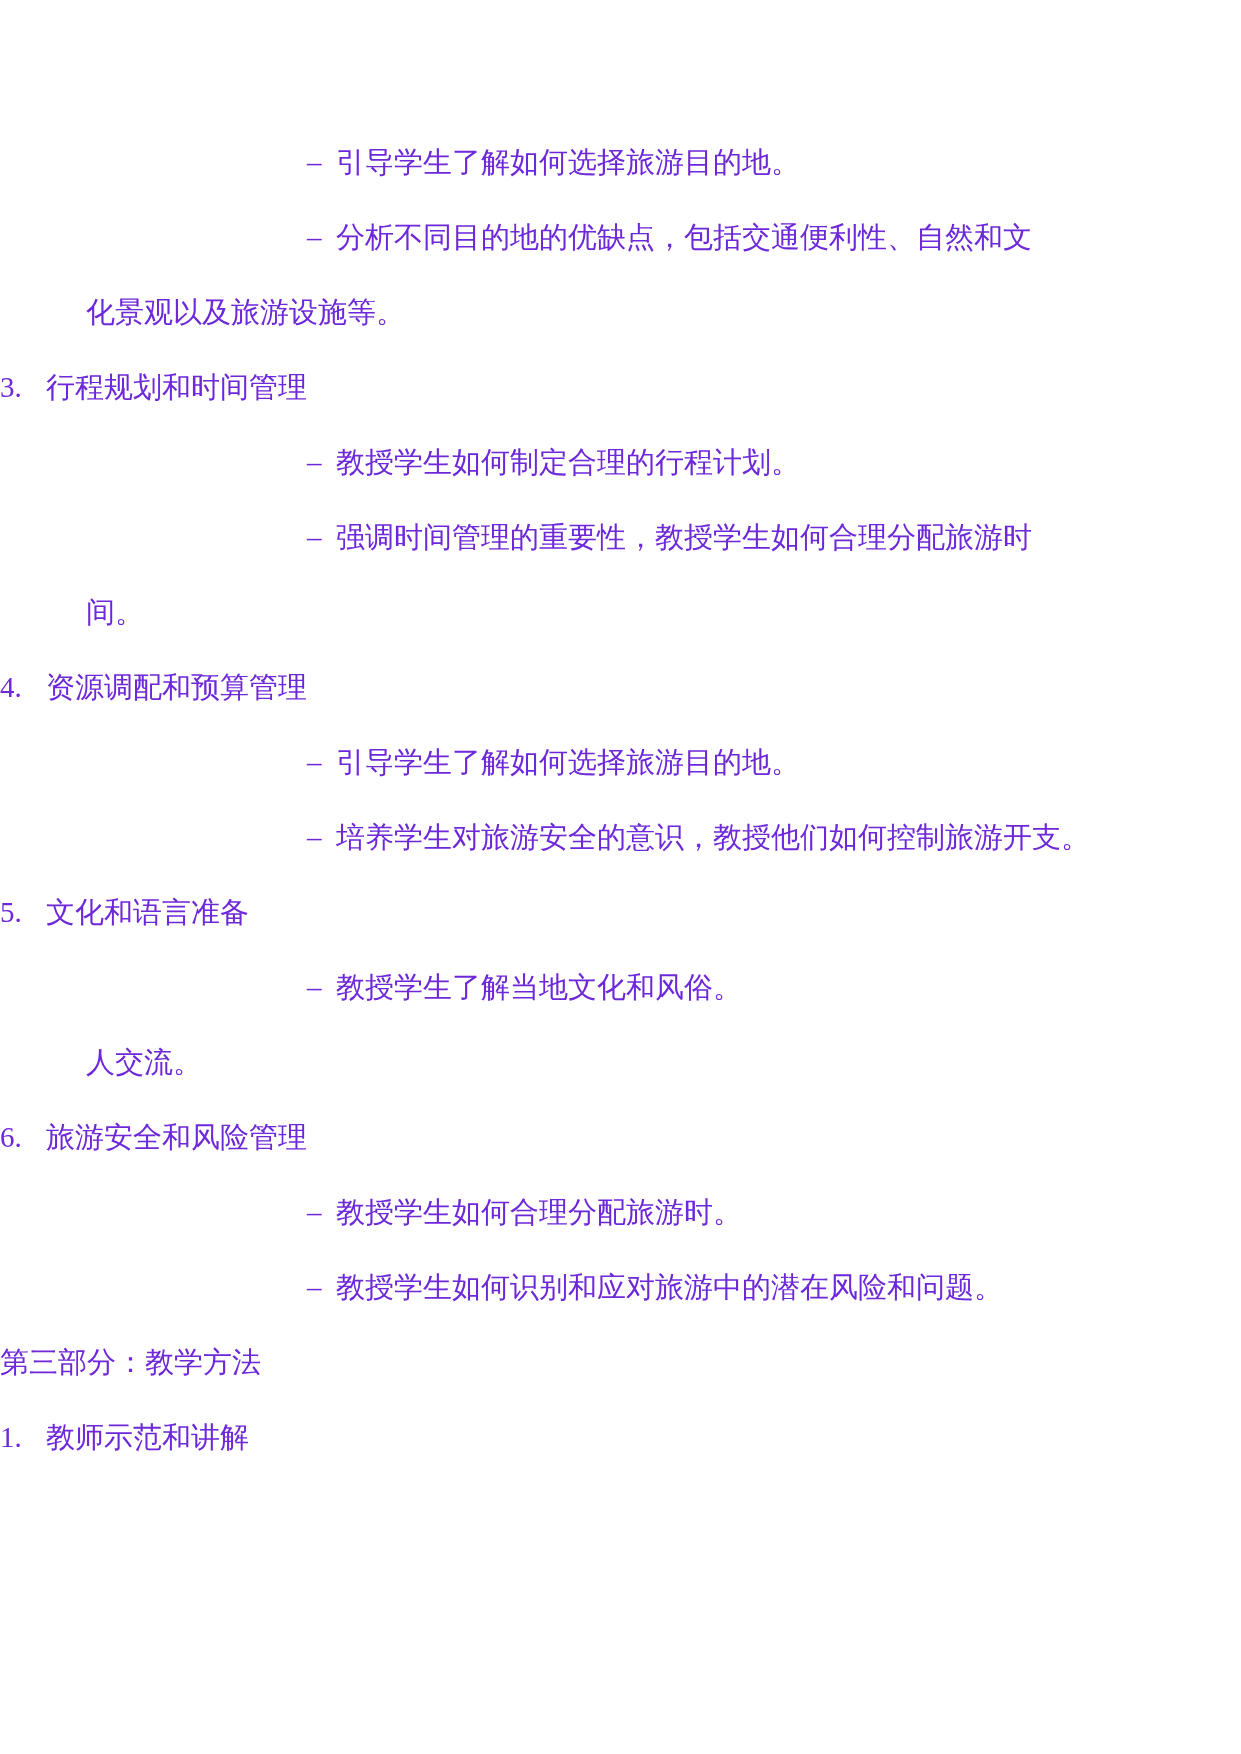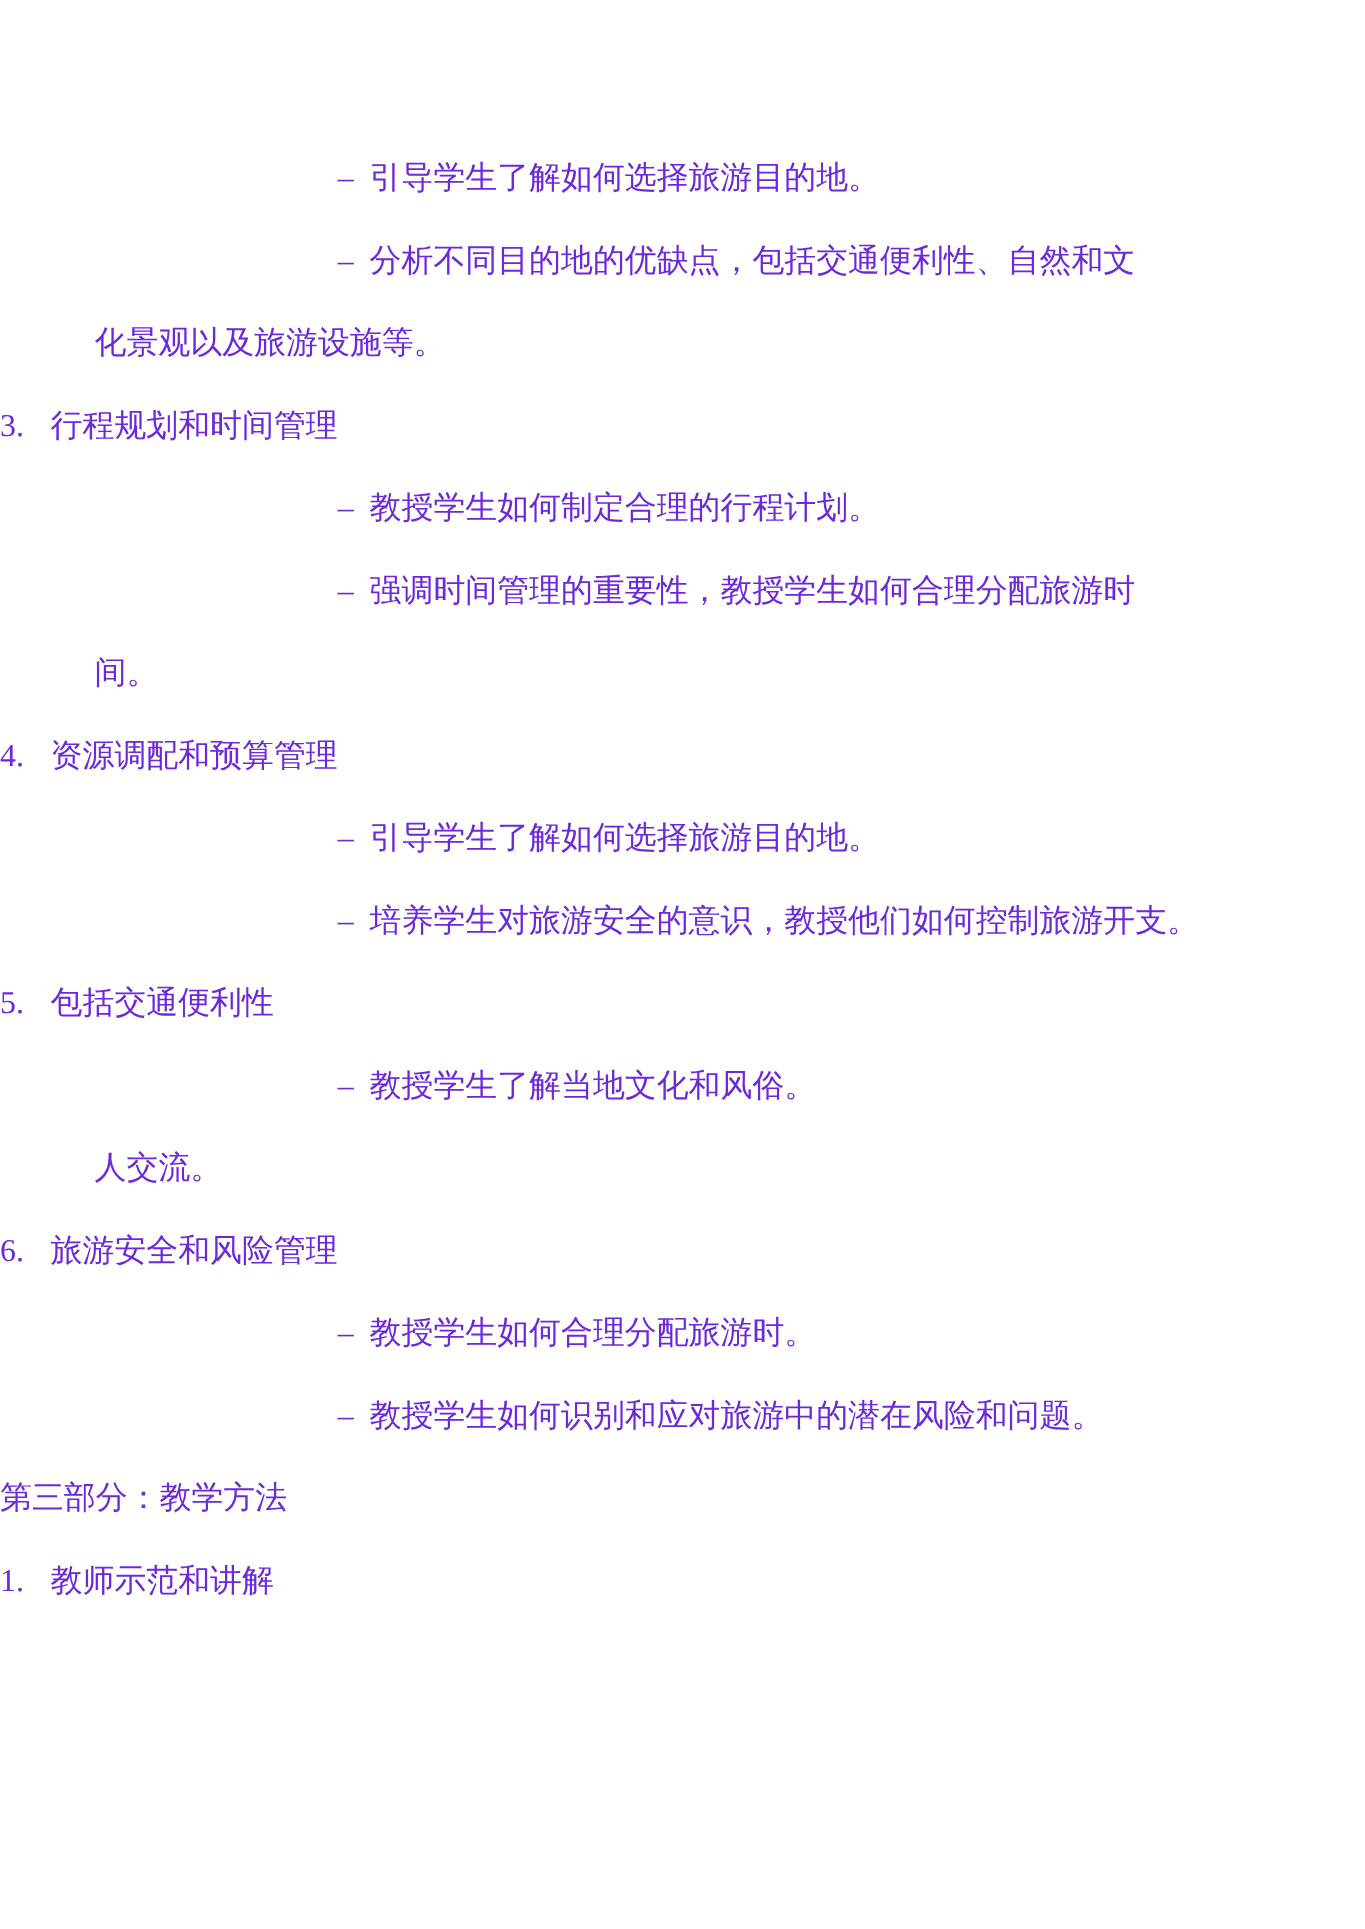--- a/index.html
+++ b/index.html
@@ -61,21 +61,21 @@
     <div class="line dash"><span class="marker-dash">–</span><span>强调时间管理的重要性，教授学生如何合理分配旅游时</span></div>
 
     <div class="line wrap"><span>间。</span></div>
 
     <div class="line num"><span class="marker-num">4.</span><span>资源调配和预算管理</span></div>
 
     <div class="line dash"><span class="marker-dash">–</span><span>引导学生了解如何选择旅游目的地。</span></div>
 
     <div class="line dash"><span class="marker-dash">–</span><span>培养学生对旅游安全的意识，教授他们如何控制旅游开支。</span></div>
 
-    <div class="line num"><span class="marker-num">5.</span><span>包括交通便利性</span></div>
+    <div class="line num"><span class="marker-num">5.</span><span>文化和语言准备</span></div>
 
     <div class="line dash"><span class="marker-dash">–</span><span>教授学生了解当地文化和风俗。</span></div>
 
 
     <div class="line wrap"><span>人交流。</span></div>
 
     <div class="line num"><span class="marker-num">6.</span><span>旅游安全和风险管理</span></div>
 
     <div class="line dash"><span class="marker-dash">–</span><span>教授学生如何合理分配旅游时。</span></div>
 

